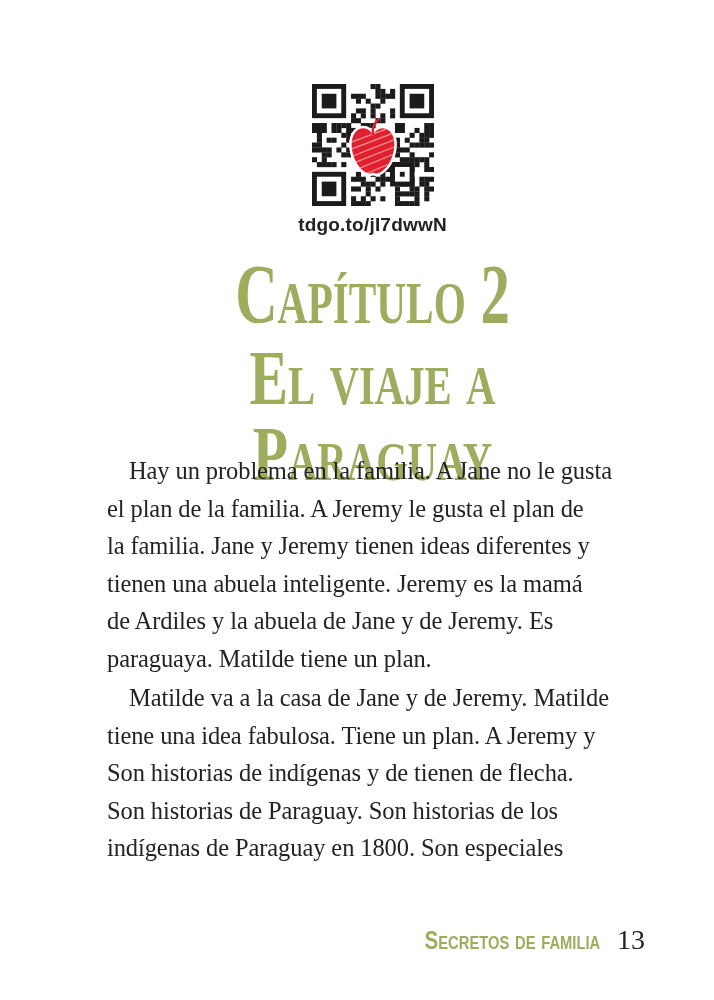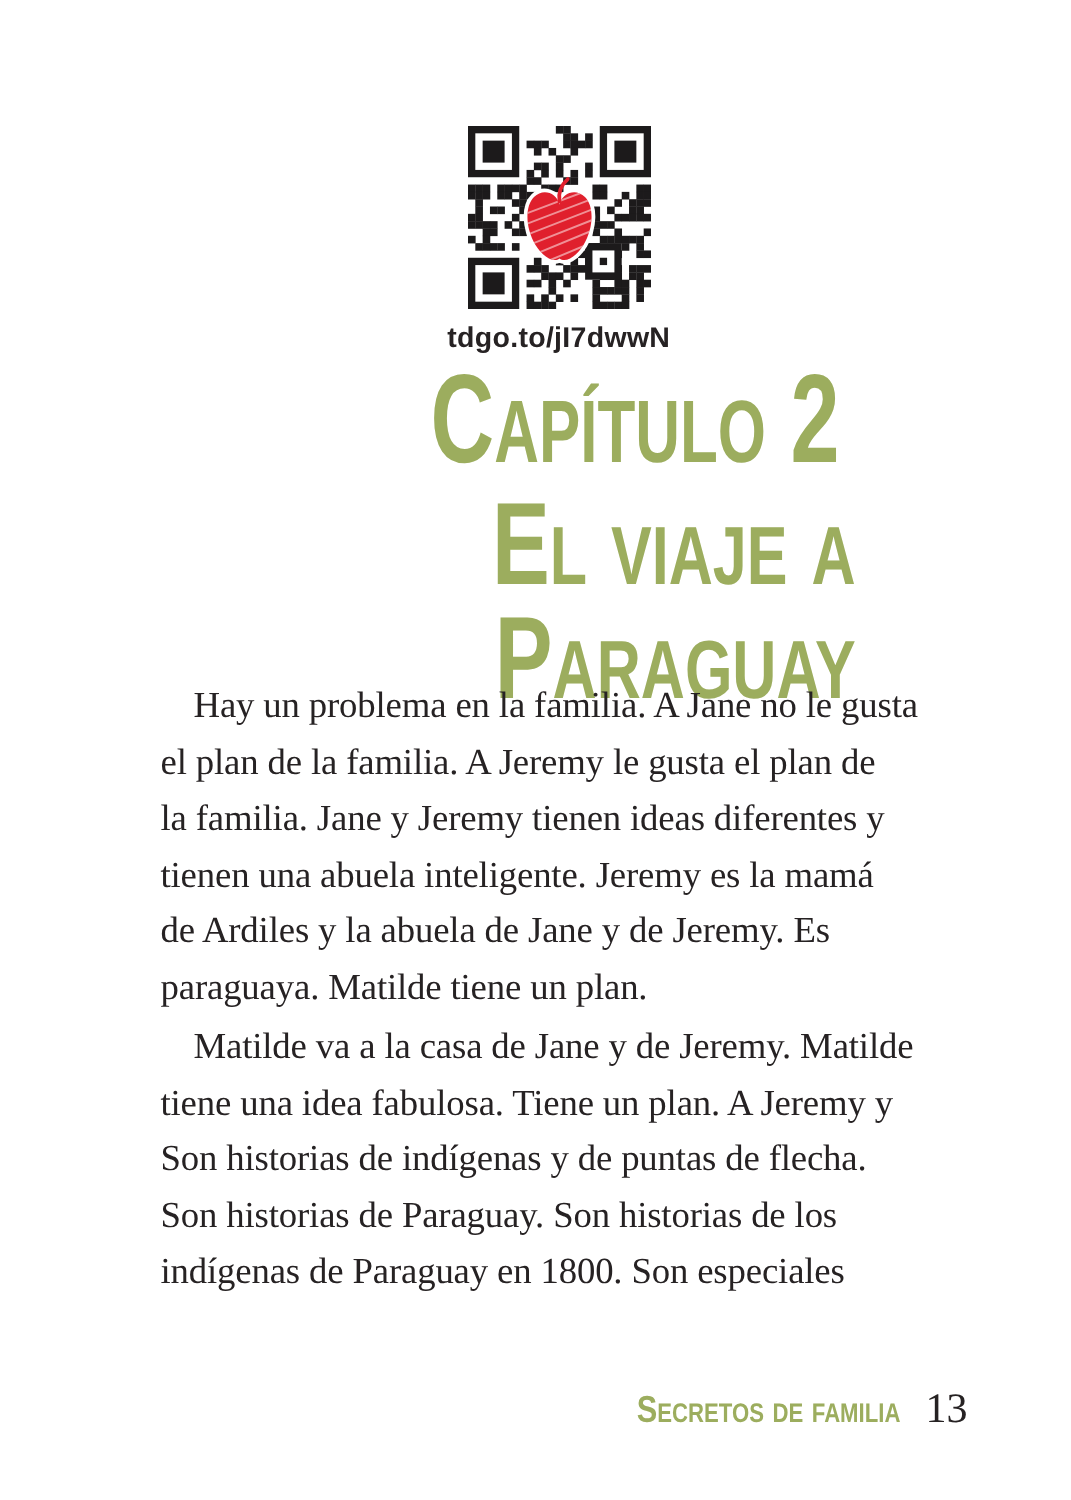--- a/index.html
+++ b/index.html
@@ -25,23 +25,23 @@
     transform:translate(-50%,-46%);
   }
   .qr-url{
     display:block;margin-top:4px;
     font-family:Liberation Sans, sans-serif;
     font-weight:700;font-size:19px;line-height:22px;
     letter-spacing:.2px;color:var(--ink,#262223);
   }
   
   .heading{
-    position:absolute;left:105px;top:234px;width:535px;
-    text-align:right;
-    font-family:Liberation Sans, sans-serif;
+    position:absolute;left:105px;top:250px;width:535px;
+    text-align:center;
+    font-family:Liberation Serif, serif;
     font-weight:700;
     font-variant:small-caps;
     color:var(--green,#9cad5e);
   }
   .h-line1{font-size:84px;line-height:90px;transform:scaleX(.70);}
   .h-line2{font-size:78px;line-height:76px;transform:scaleX(.74);}
   
   .bodytext{
     position:absolute;left:107px;top:452px;width:540px;
     font-size:24.5px;line-height:37.5px;
@@ -309,21 +309,21 @@
       <div class="bline indent">Hay un problema en la familia. A Jane no le gusta</div>
       <div class="bline">el plan de la familia. A Jeremy le gusta el plan de</div>
       <div class="bline">la familia. Jane y Jeremy tienen ideas diferentes y</div>
       <div class="bline">tienen una abuela inteligente. Jeremy es la mamá</div>
       <div class="bline">de Ardiles y la abuela de Jane y de Jeremy. Es</div>
       <div class="bline">paraguaya. Matilde tiene un plan.</div>
     </div>
     <div class="para">
       <div class="bline indent">Matilde va a la casa de Jane y de Jeremy. Matilde</div>
       <div class="bline">tiene una idea fabulosa. Tiene un plan. A Jeremy y</div>
-      <div class="bline">Son historias de indígenas y de puntas de flecha.</div>
+      <div class="bline">Son historias de indígenas y de tienen de flecha.</div>
       <div class="bline">Son historias de Paraguay. Son historias de los</div>
       <div class="bline">indígenas de Paraguay en 1800. Son especiales</div>
     </div>
   </div>
 
   <div class="footer">
     <span class="book-title">Secretos de familia</span>
     <span class="page-num">13</span>
   </div>
 

